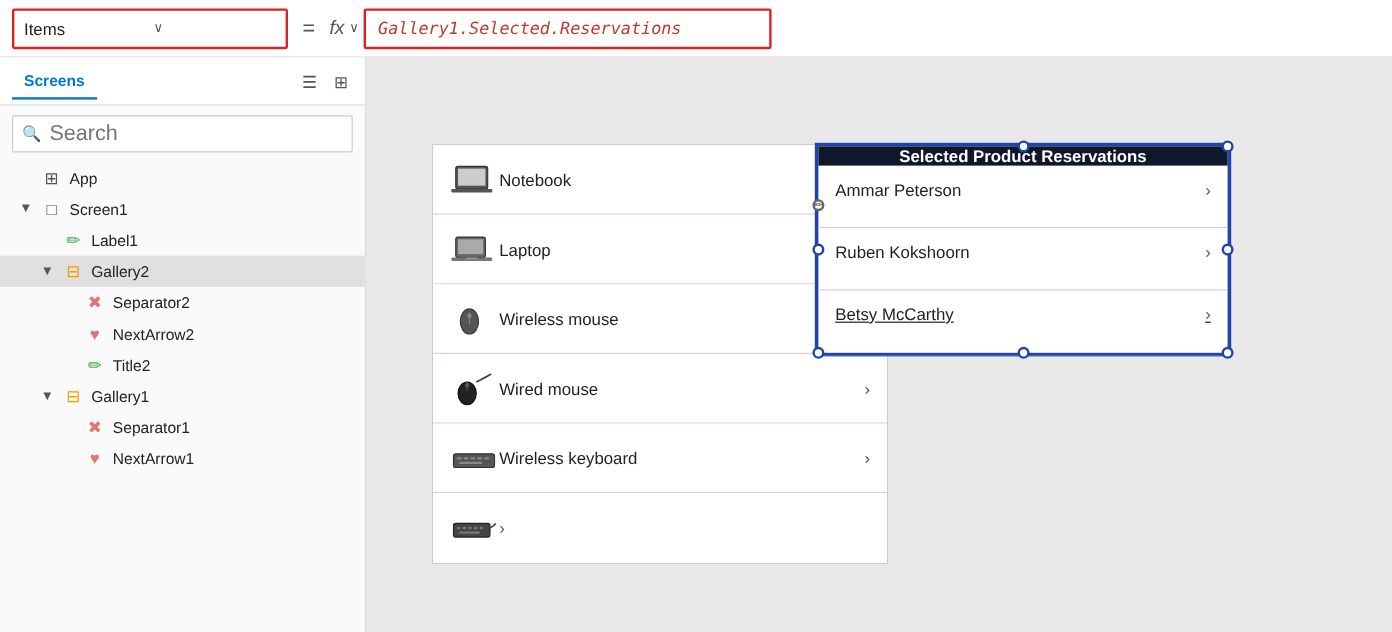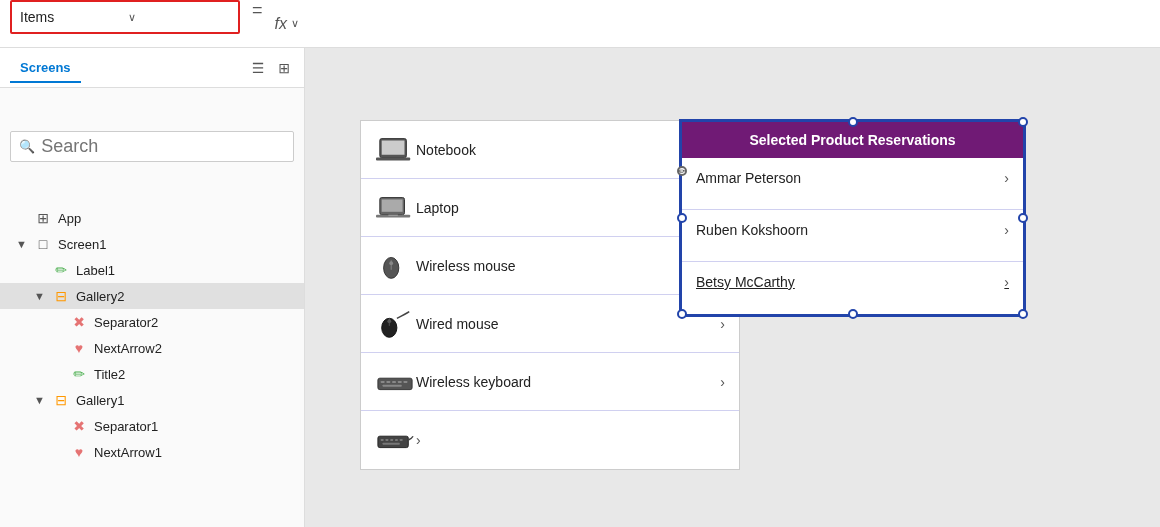--- a/index.html
+++ b/index.html
@@ -9,20 +9,21 @@
       width: 1160px;
       height: 527px;
       overflow: hidden;
       font-size: 13px;
       color: #222;
     }
 
     
     .top-bar {
       display: flex;
+      align-items: center;
       height: 48px;
       background: #fff;
       border-bottom: 1px solid #ddd;
       padding: 0 10px;
       gap: 8px;
     }
     .items-dropdown {
       display: flex;
       align-items: center;
       border: 2px solid #e02020;
@@ -84,21 +85,20 @@
     }
 
     
     .left-panel {
       width: 305px;
       background: #fafafa;
       border-right: 1px solid #ddd;
       display: flex;
       flex-direction: column;
       flex-shrink: 0;
-      gap: 35px;
     }
     .panel-tabs {
       display: flex;
       align-items: center;
       padding: 0 10px;
       border-bottom: 1px solid #ddd;
       background: #fff;
       height: 40px;
       gap: 4px;
     }
@@ -219,24 +219,24 @@
     .selected-panel {
       position: absolute;
       left: 375px;
       top: 72px;
       width: 345px;
       background: #fff;
       border: 2px solid #2244aa;
       box-shadow: 0 0 0 1px #2244aa;
     }
     .selected-panel-header {
-      background: #701a75;
+      background: #0f172a;
       color: #fff;
       text-align: center;
-      padding: 10px;
+      padding: 0;
       font-size: 14px;
       font-weight: 600;
     }
     .reservation-item {
       display: flex;
       align-items: flex-start;
       padding: 12px 14px;
       border-bottom: 1px solid #d0d0f0;
       gap: 10px;
       height: 52px;
@@ -263,20 +263,23 @@
 
 <div class="top-bar">
   <div class="items-dropdown">
     <span>Items</span>
     <span class="chevron">∨</span>
   </div>
   <span class="equals-sign">=</span>
   <div class="fx-area">
     <span class="fx-icon">fx</span>
     <span class="fx-chevron">∨</span>
+    <div class="formula-box">
+      <span>Gallery1.Selected.Reservations</span>
+    </div>
   </div>
 </div>
 
 <div class="main-layout">
 
   <div class="left-panel">
     <div class="panel-tabs">
       <button class="tab-btn active">Screens</button>
       <div class="tab-icons">
         <button class="tab-icon-btn">☰</button>

